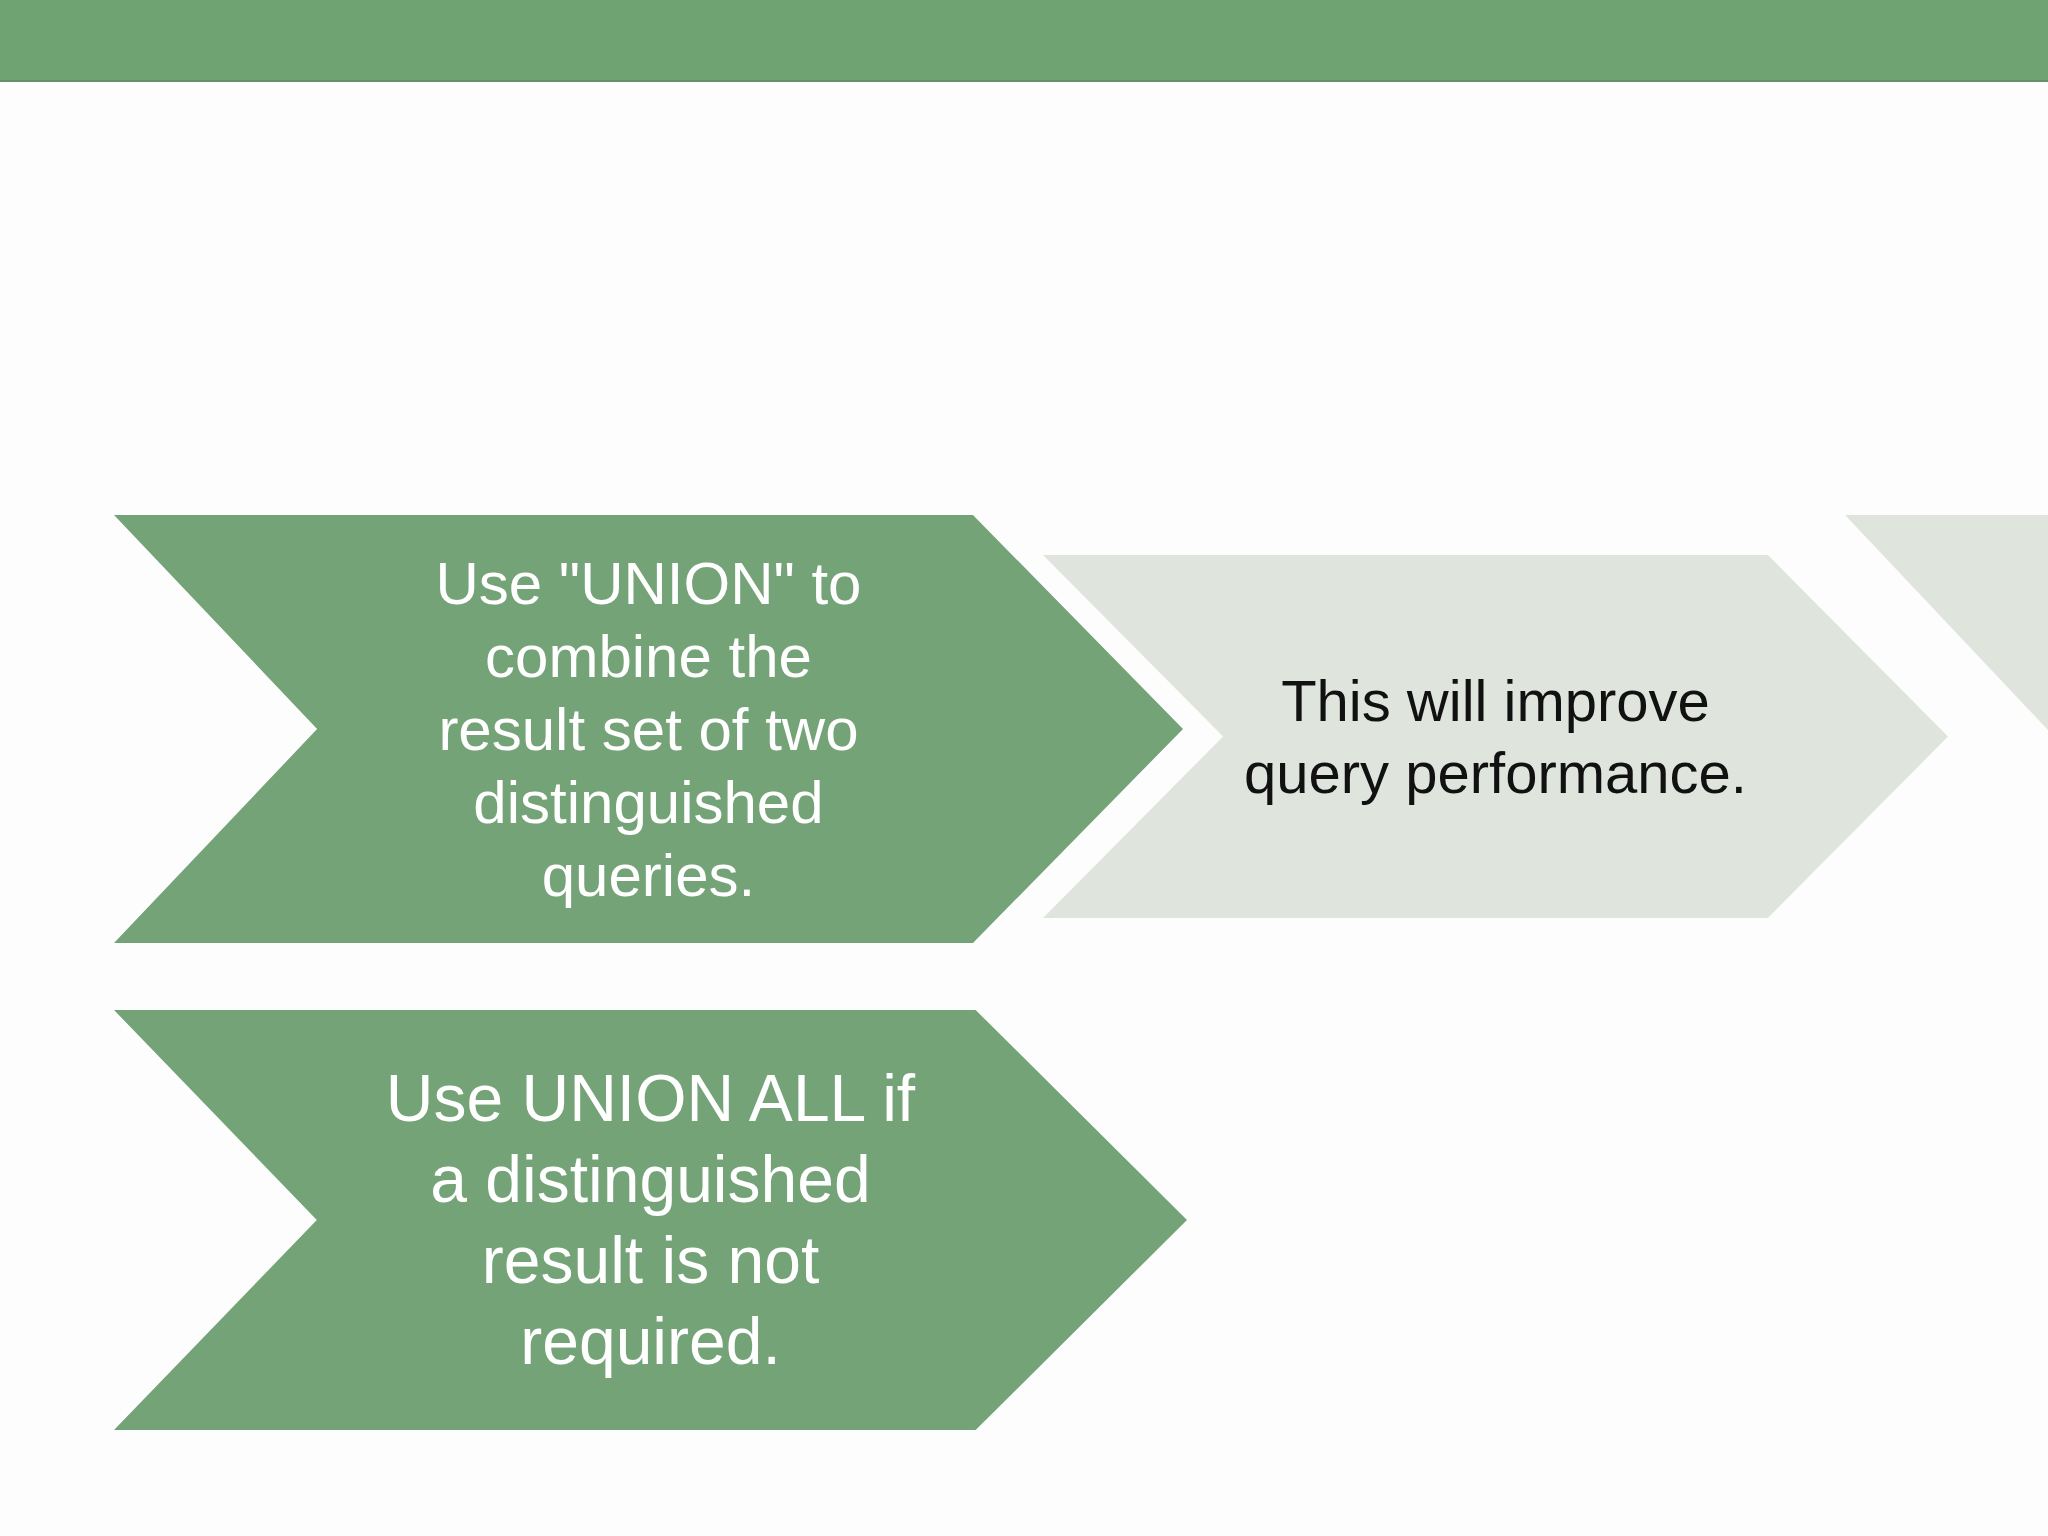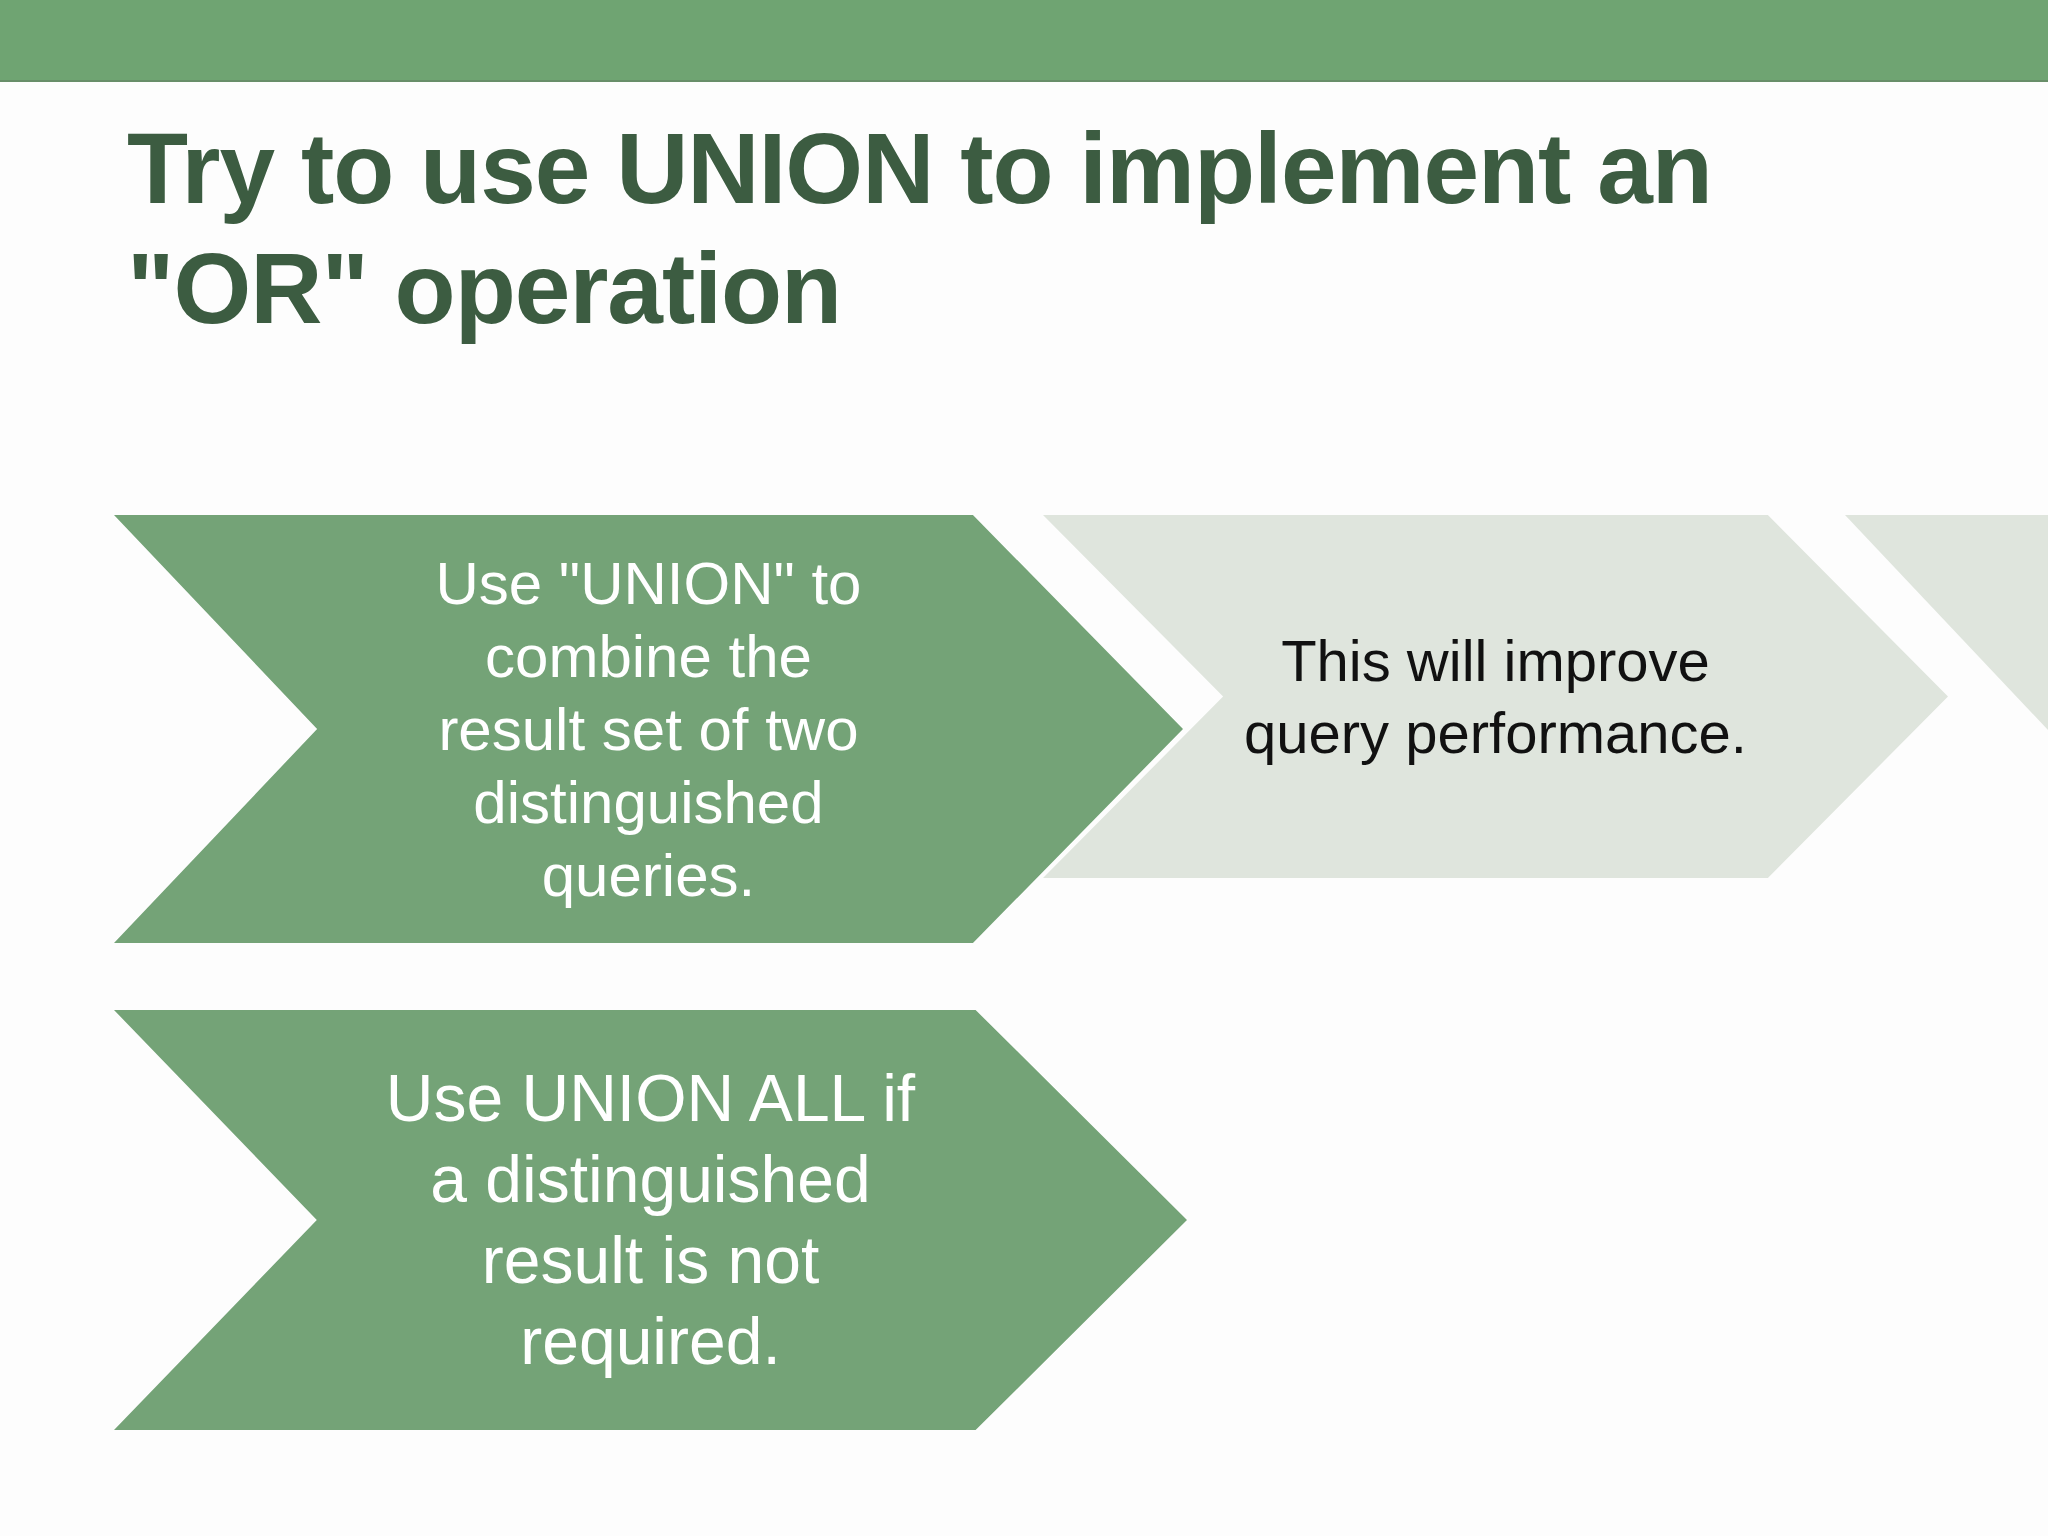--- a/index.html
+++ b/index.html
@@ -56,21 +56,21 @@
   }
   
   .chev-r1-cause {
     left: 114px; top: 515px;
     width: 1069px; height: 428px;
     clip-path: polygon(0% 0%, 80.35% 0%, 100% 50%, 80.35% 100%, 0% 100%, 19% 50%);
     font-size: 60px;
     line-height: 73px;
   }
   .chev-r1-effect {
-    left: 1043px; top: 515px;
+    left: 1043px; top: 555px;
     width: 905px; height: 363px;
     clip-path: polygon(0% 0%, 80.1% 0%, 100% 50%, 80.1% 100%, 0% 100%, 19.9% 50%);
     font-size: 58px;
     line-height: 72px;
   }
   
   .chev-sliver {
     left: 1845px; top: 515px;
     width: 203px; height: 215px;
     background: #dfe5dd;
@@ -93,22 +93,20 @@
     line-height: 59px;
   }
 </style>
 </head>
 <body>
 
 <div class="slide">
 
   <div class="header-bar"></div>
 
-  <h1 class="slide-title">Try to use UNION to implement an
-"OR" operation</h1>
 
   <div class="chevron chev-green chev-r1-cause">
     <div class="chev-text">Use "UNION" to
 combine the
 result set of two
 distinguished
 queries.</div>
   </div>
 
   <div class="chevron chev-gray chev-r1-effect">

